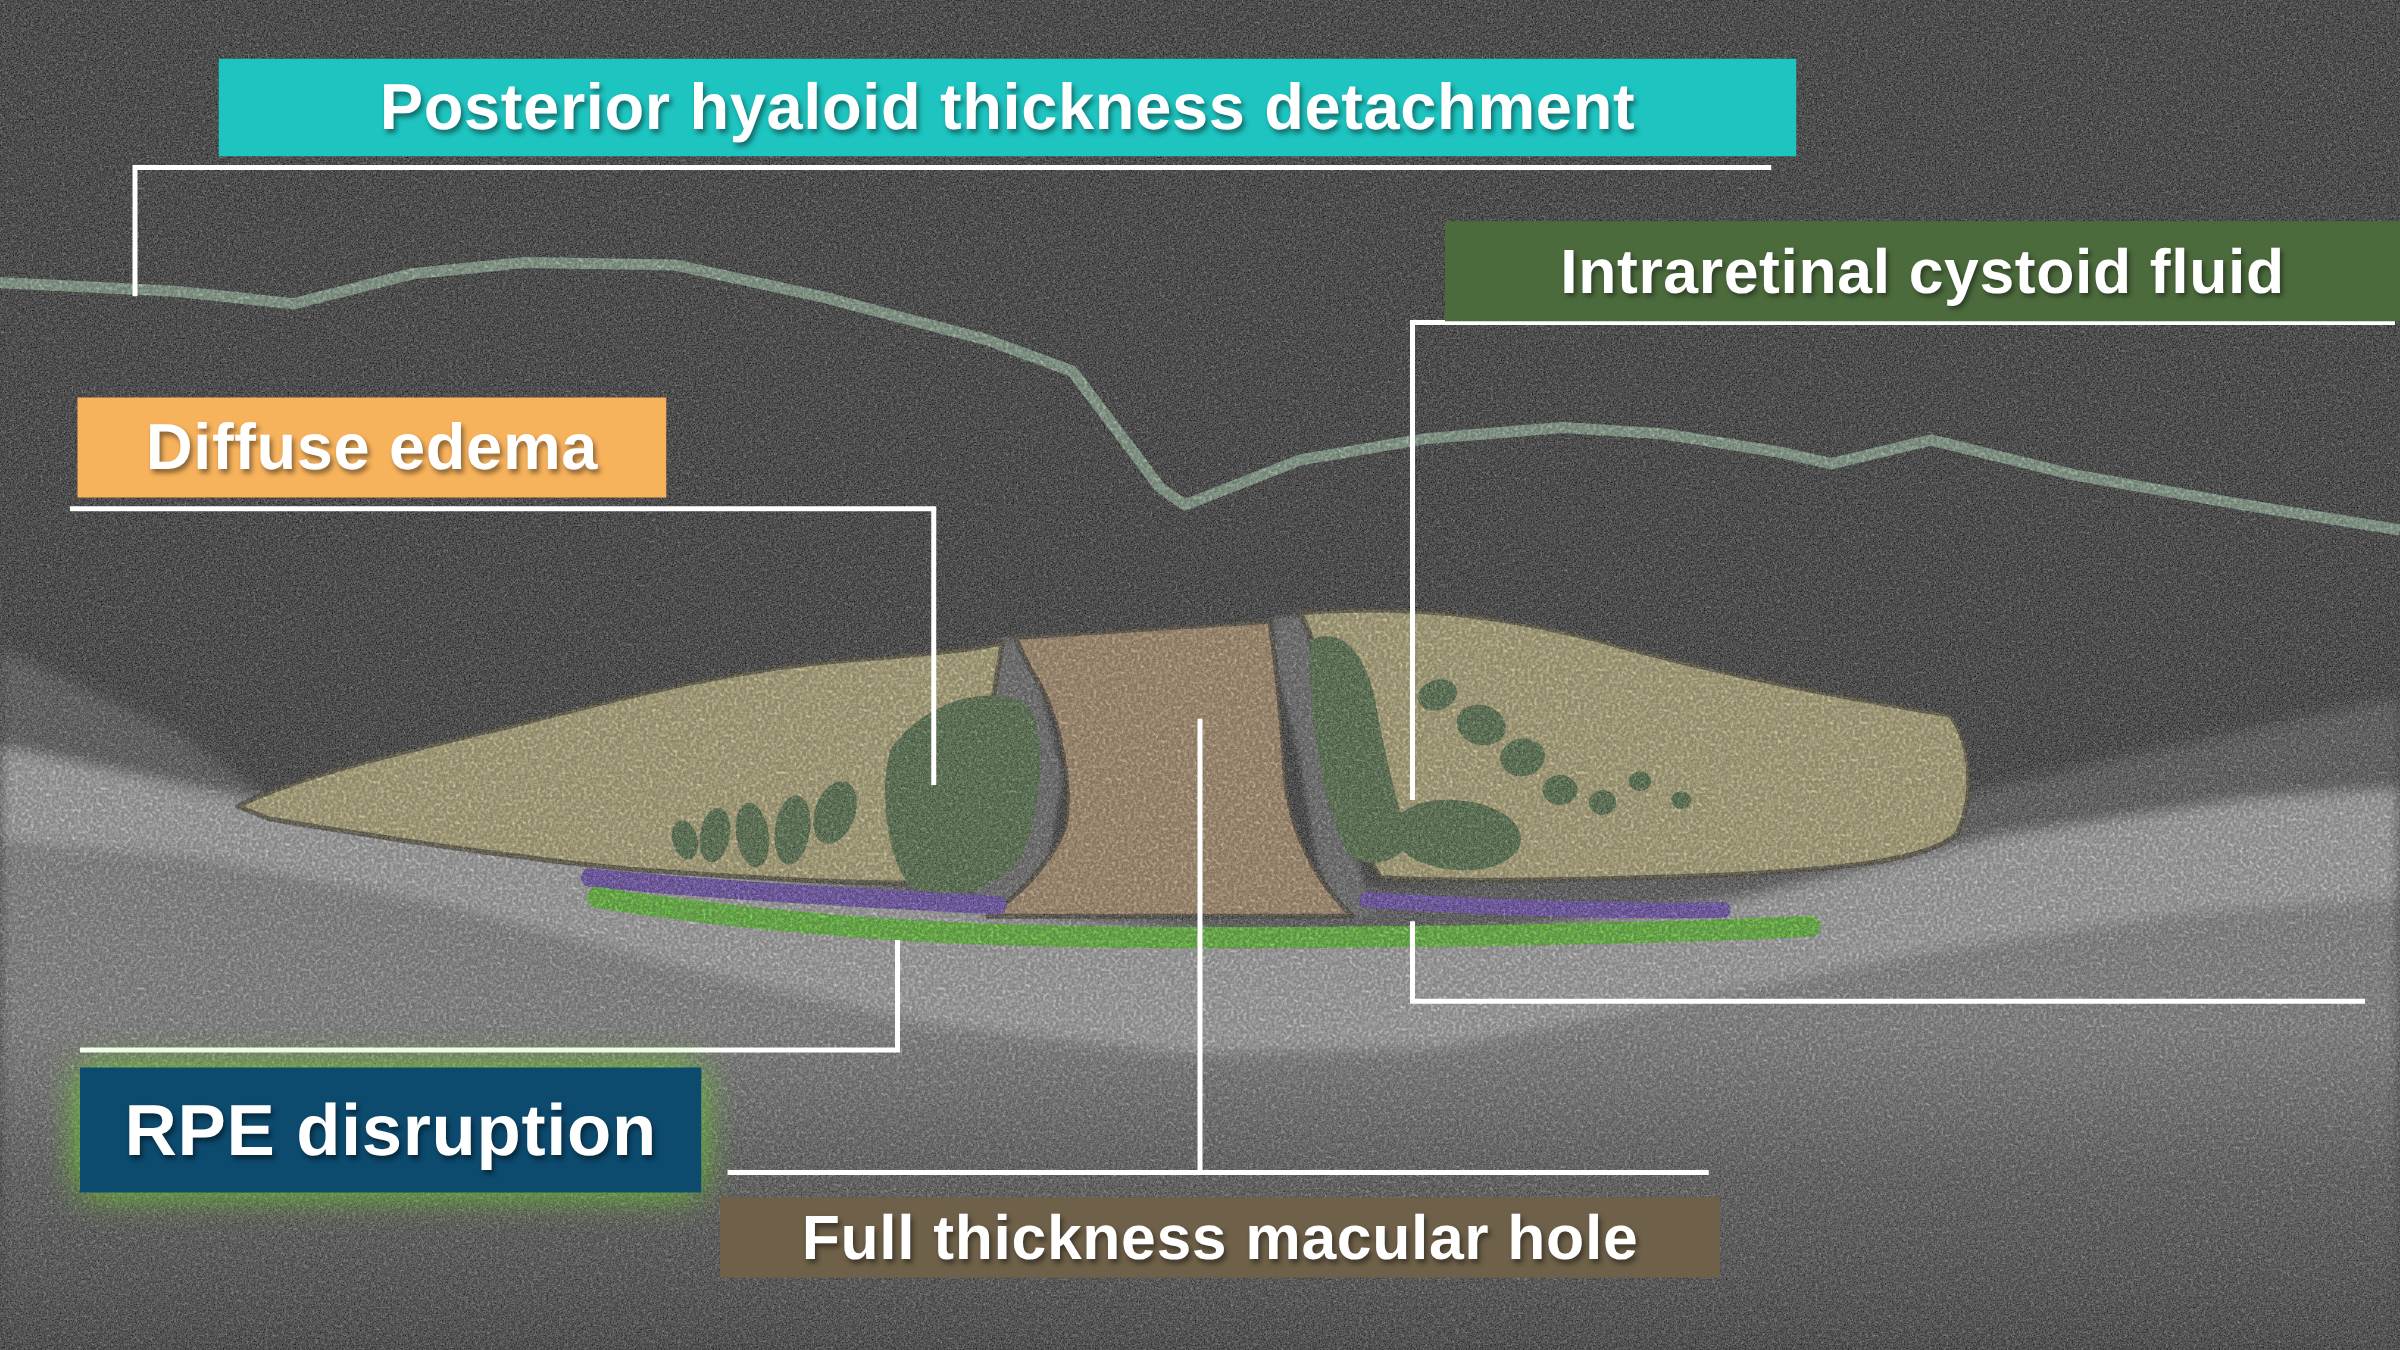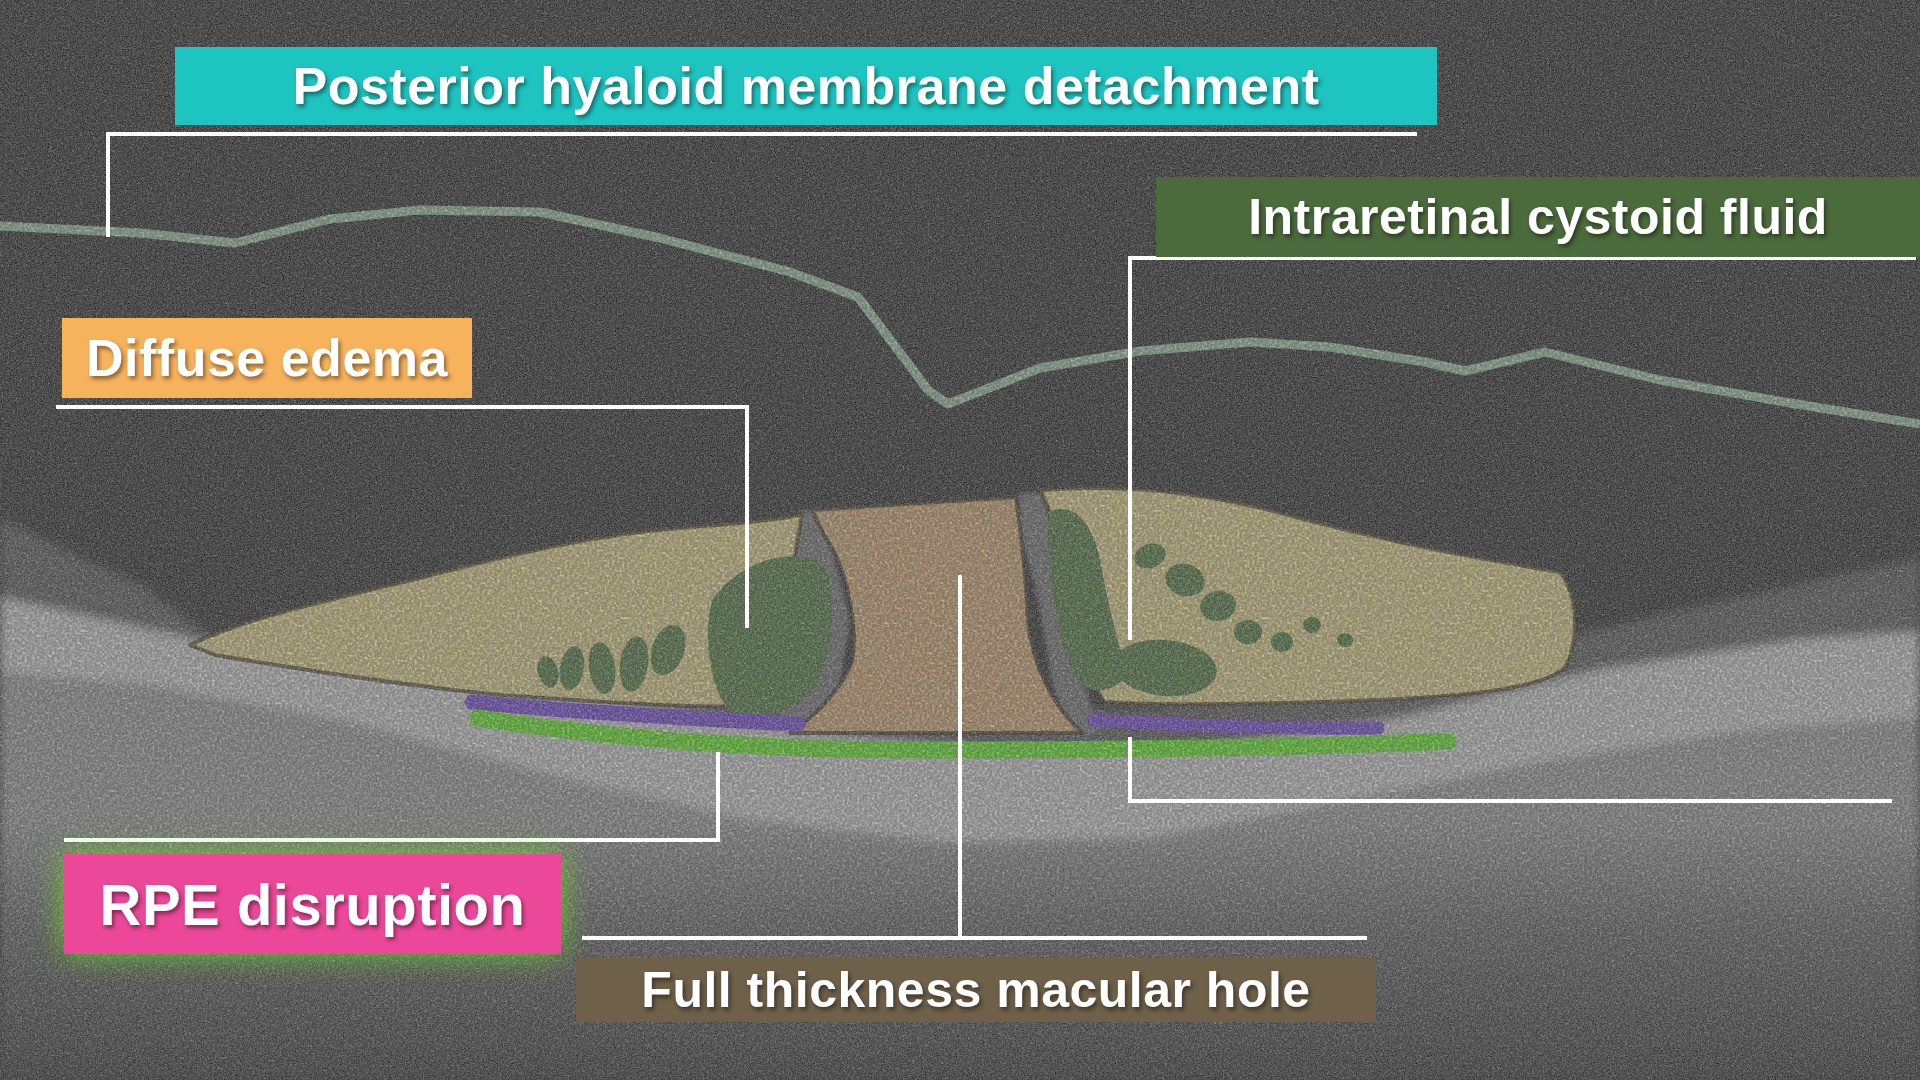--- a/index.html
+++ b/index.html
@@ -9,21 +9,21 @@
   }
   #scene{position:absolute;left:0;top:0;width:1920px;height:1080px;display:block;}
   .lbl{
     position:absolute;display:flex;align-items:center;justify-content:center;
     color:#fff;font-weight:700;white-space:nowrap;letter-spacing:.5px;
     text-shadow:2px 3px 4px rgba(0,0,0,.45);
     z-index:3;
   }
   .lbl-posterior {left:175px; top:47px;  width:1262px;height:78px; font-size:52px;background:#1ec4c0;}
   .lbl-intraretinal{left:1156px;top:164px;width:764px; height:80px; font-size:50px;background:#4c6b3d;margin-top:13px;}
-  .lbl-diffuse   {left:62px;  top:318px; width:410px; height:80px; font-size:52px;background:#f7b25c;}
+  .lbl-diffuse   {left:62px;  top:318px; width:471px; height:80px; font-size:52px;background:#f7b25c;}
   .lbl-rpe       {left:64px;  top:854px; width:497px; height:100px;font-size:58px;background:#4fd412;
                   box-shadow:0 0 28px rgba(110,230,30,.75);}
   .lbl-ellipsoid {left:1134px;top:816px; width:758px; height:72px; font-size:50px;background:#5c3d94;}
   .lbl-macular   {left:576px; top:958px; width:800px; height:64px; font-size:50px;background:#6e6049;}
 </style>
 </head>
 <body>
 
 <div id="stage">
 
@@ -131,23 +131,23 @@
       <polyline points="1417,134 108,134 108,237"></polyline>
       <polyline points="1916,258 1130,258 1130,640"></polyline>
       <polyline points="56,407 747,407 747,628"></polyline>
       <polyline points="64,840 718,840 718,752"></polyline>
       <polyline points="1892,801 1130,801 1130,737"></polyline>
       <line x1="960" y1="575" x2="960" y2="938"></line>
       <line x1="582" y1="938" x2="1367" y2="938"></line>
     </g>
   </svg>
 
-  <div class="lbl lbl-posterior" style="background-color: rgb(30, 196, 192);">Posterior hyaloid membrane detachment</div>
+  <div class="lbl lbl-posterior" style="background-color: rgb(30, 196, 192);">Posterior hyaloid thickness detachment</div>
 
   <div class="lbl lbl-intraretinal" style="background-color: rgb(76, 107, 61);">Intraretinal cystoid fluid</div>
 
   <div class="lbl lbl-diffuse" style="background-color: rgb(247, 178, 92);">Diffuse edema</div>
 
-  <div class="lbl lbl-rpe" style="background-color: #ec4899;">RPE disruption</div>
+  <div class="lbl lbl-rpe" style="background-color: #0c4a6e;">RPE disruption</div>
 
 
   <div class="lbl lbl-macular" style="background-color: rgb(110, 96, 73);">Full thickness macular hole</div>
 </div>
 
 </body></html>

